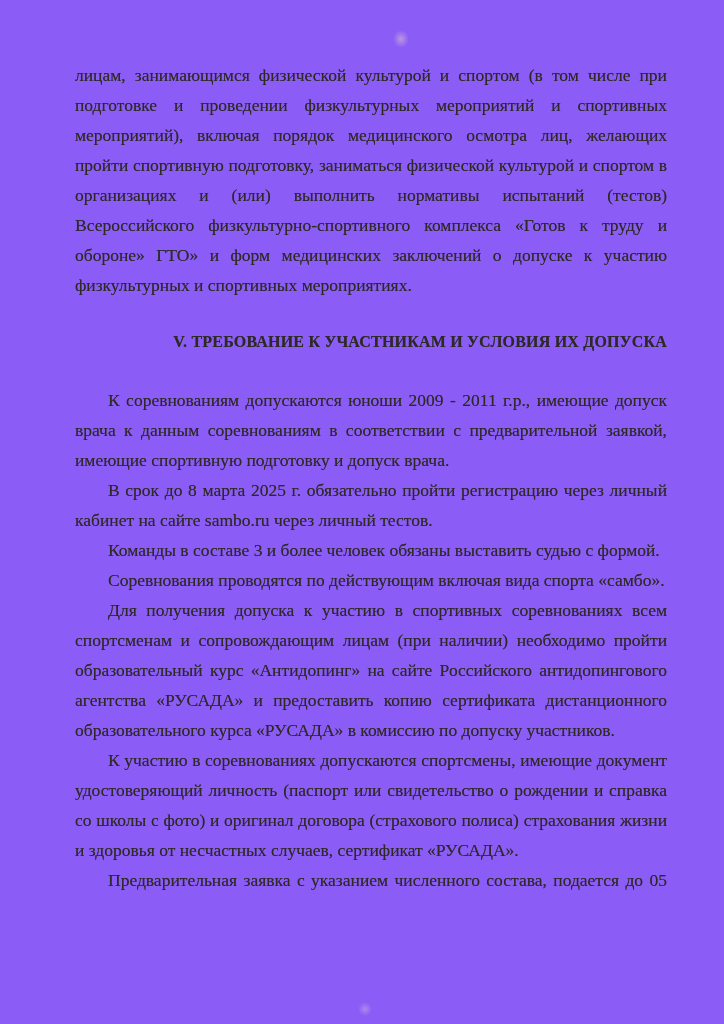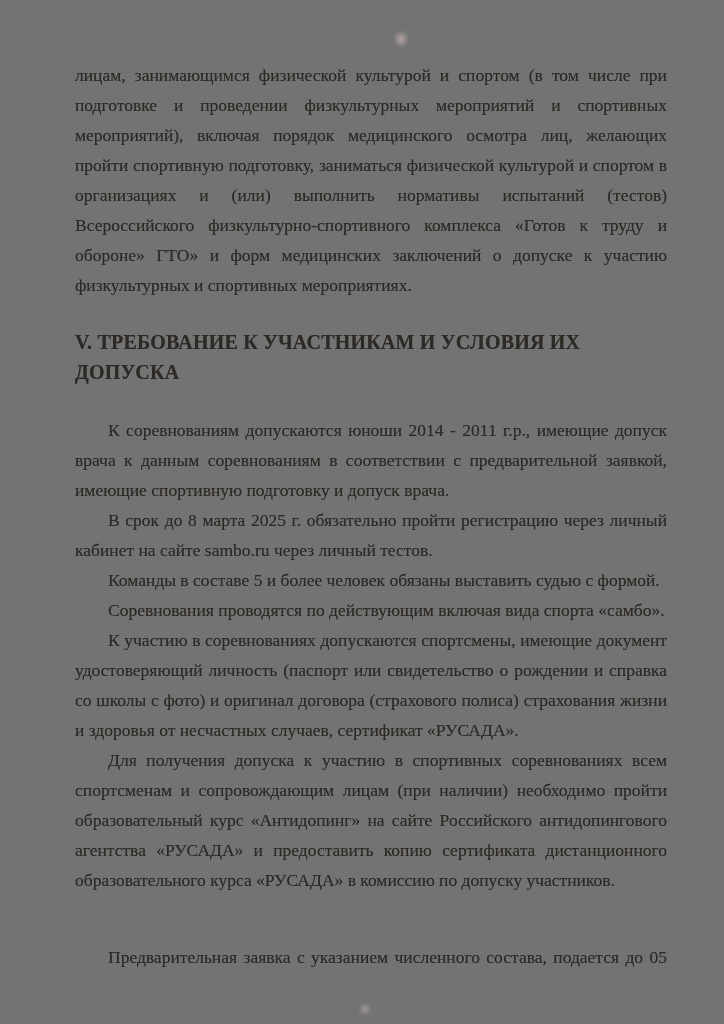--- a/index.html
+++ b/index.html
@@ -4,21 +4,21 @@
 <style>
   html, body {
     margin: 0;
     padding: 0;
     background: #ffffff;
   }
   .page {
     position: relative;
     width: 724px;
     height: 1024px;
-    background: #737373;
+    background: #8b5cf6;
     overflow: hidden;
   }
   .doc {
     position: absolute;
     left: 75px;
     top: 60px;
     width: 592px;
     font-family: "Liberation Serif", "DejaVu Serif", serif;
     font-size: 17.5px;
     line-height: 30px;
@@ -28,27 +28,26 @@
   .para {
     margin: 0;
     text-indent: 33px;
     text-shadow: 0 0 0.4px rgba(45, 40, 35, 0.55);
   }
   .para.no-indent {
     text-indent: 0;
   }
   .para.last-justify {
     text-align-last: justify;
-    margin-top: 47px;
   }
   .heading {
-    font-size: 20px;
+    font-size: 16px;
     line-height: 30px;
     font-weight: 700;
-    text-align: left;
+    text-align: right;
     margin: 27px 0 28px 0;
     letter-spacing: 0.2px;
     text-shadow: 0 0 0.4px rgba(45, 40, 35, 0.6);
   }
   .site-bold {
     font-weight: 400;
   }
   .scan-artifact {
     position: absolute;
     border-radius: 50%;
@@ -76,29 +75,29 @@
 
   <div class="scan-artifact scan-artifact-top"></div>
   <div class="scan-artifact scan-artifact-bottom"></div>
 
   <div class="doc">
 
     <p class="para no-indent">лицам, занимающимся физической культурой и спортом (в том числе при подготовке и проведении физкультурных мероприятий и спортивных мероприятий), включая порядок медицинского осмотра лиц, желающих пройти спортивную подготовку, заниматься физической культурой и спортом в организациях и (или) выполнить нормативы испытаний (тестов) Всероссийского физкультурно-спортивного комплекса «Готов к труду и обороне» ГТО» и форм медицинских заключений о допуске к участию физкультурных и спортивных мероприятиях.</p>
 
     <h2 class="heading">V. ТРЕБОВАНИЕ К УЧАСТНИКАМ И УСЛОВИЯ ИХ ДОПУСКА</h2>
 
-    <p class="para">К соревнованиям допускаются юноши 2014 - 2011 г.р., имеющие допуск врача к данным соревнованиям в соответствии с предварительной заявкой, имеющие спортивную подготовку и допуск врача.</p>
+    <p class="para">К соревнованиям допускаются юноши 2009 - 2011 г.р., имеющие допуск врача к данным соревнованиям в соответствии с предварительной заявкой, имеющие спортивную подготовку и допуск врача.</p>
 
     <p class="para"><span>В срок до 8 марта 2025 г. обязательно пройти регистрацию через личный кабинет на сайте </span><span class="site-bold">sambo.ru</span><span> через личный тестов.</span></p>
 
-    <p class="para">Команды в составе 5 и более человек обязаны выставить судью с формой.</p>
+    <p class="para">Команды в составе 3 и более человек обязаны выставить судью с формой.</p>
 
     <p class="para">Соревнования проводятся по действующим включая вида спорта «самбо».</p>
 
+    <p class="para">Для получения допуска к участию в спортивных соревнованиях всем спортсменам и сопровождающим лицам (при наличии) необходимо пройти образовательный курс «Антидопинг» на сайте Российского антидопингового агентства «РУСАДА» и предоставить копию сертификата дистанционного образовательного курса «РУСАДА» в комиссию по допуску участников.</p>
+
     <p class="para">К участию в соревнованиях допускаются спортсмены, имеющие документ удостоверяющий личность (паспорт или свидетельство о рождении и справка со школы с фото) и оригинал договора (страхового полиса) страхования жизни и здоровья от несчастных случаев, сертификат «РУСАДА».</p>
-
-    <p class="para">Для получения допуска к участию в спортивных соревнованиях всем спортсменам и сопровождающим лицам (при наличии) необходимо пройти образовательный курс «Антидопинг» на сайте Российского антидопингового агентства «РУСАДА» и предоставить копию сертификата дистанционного образовательного курса «РУСАДА» в комиссию по допуску участников.</p>
 
 
     <p class="para last-justify">Предварительная заявка с указанием численного состава, подается до 05</p>
 
   </div>
 </div>
 
 </body></html>

